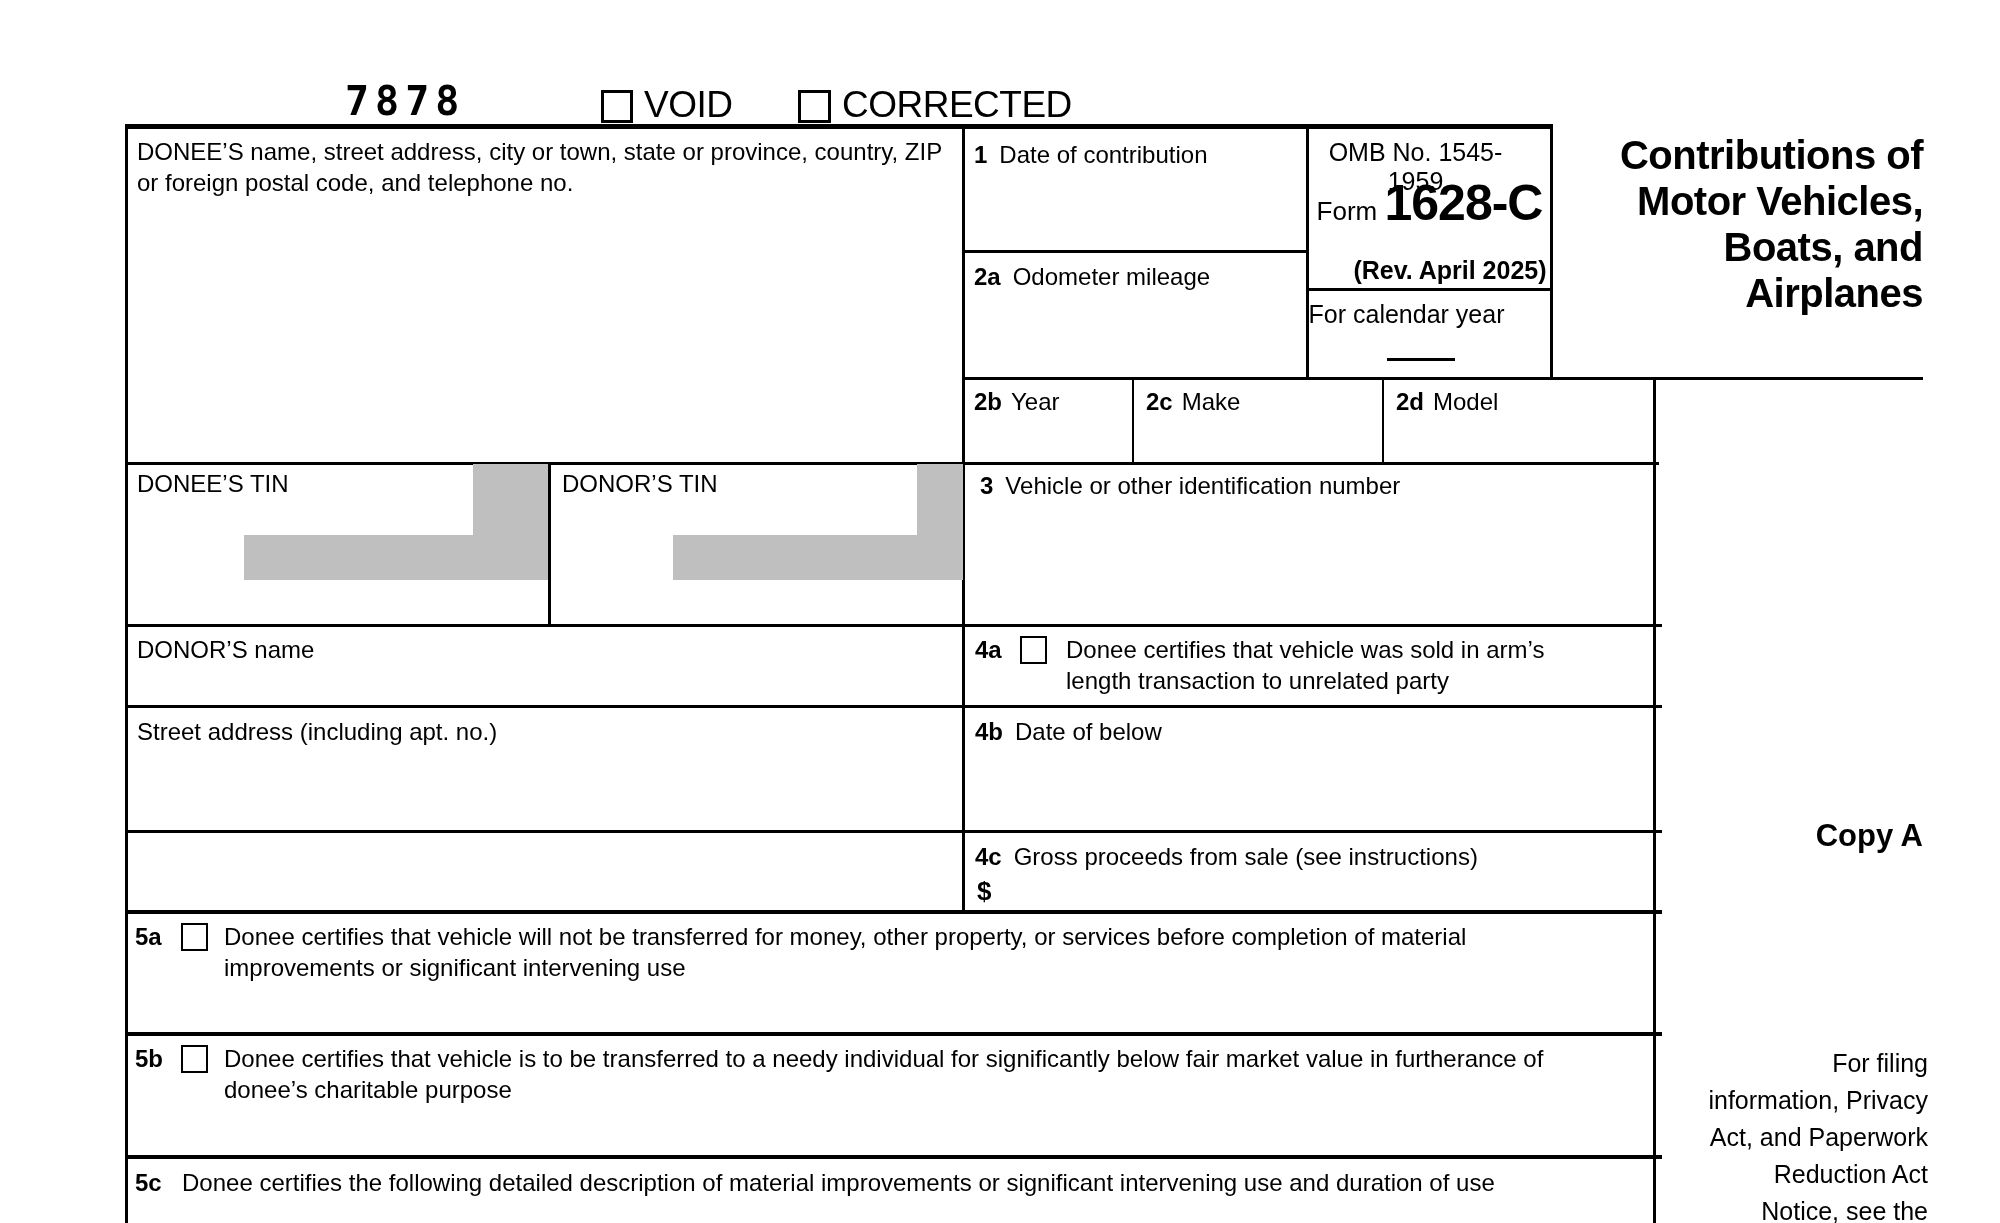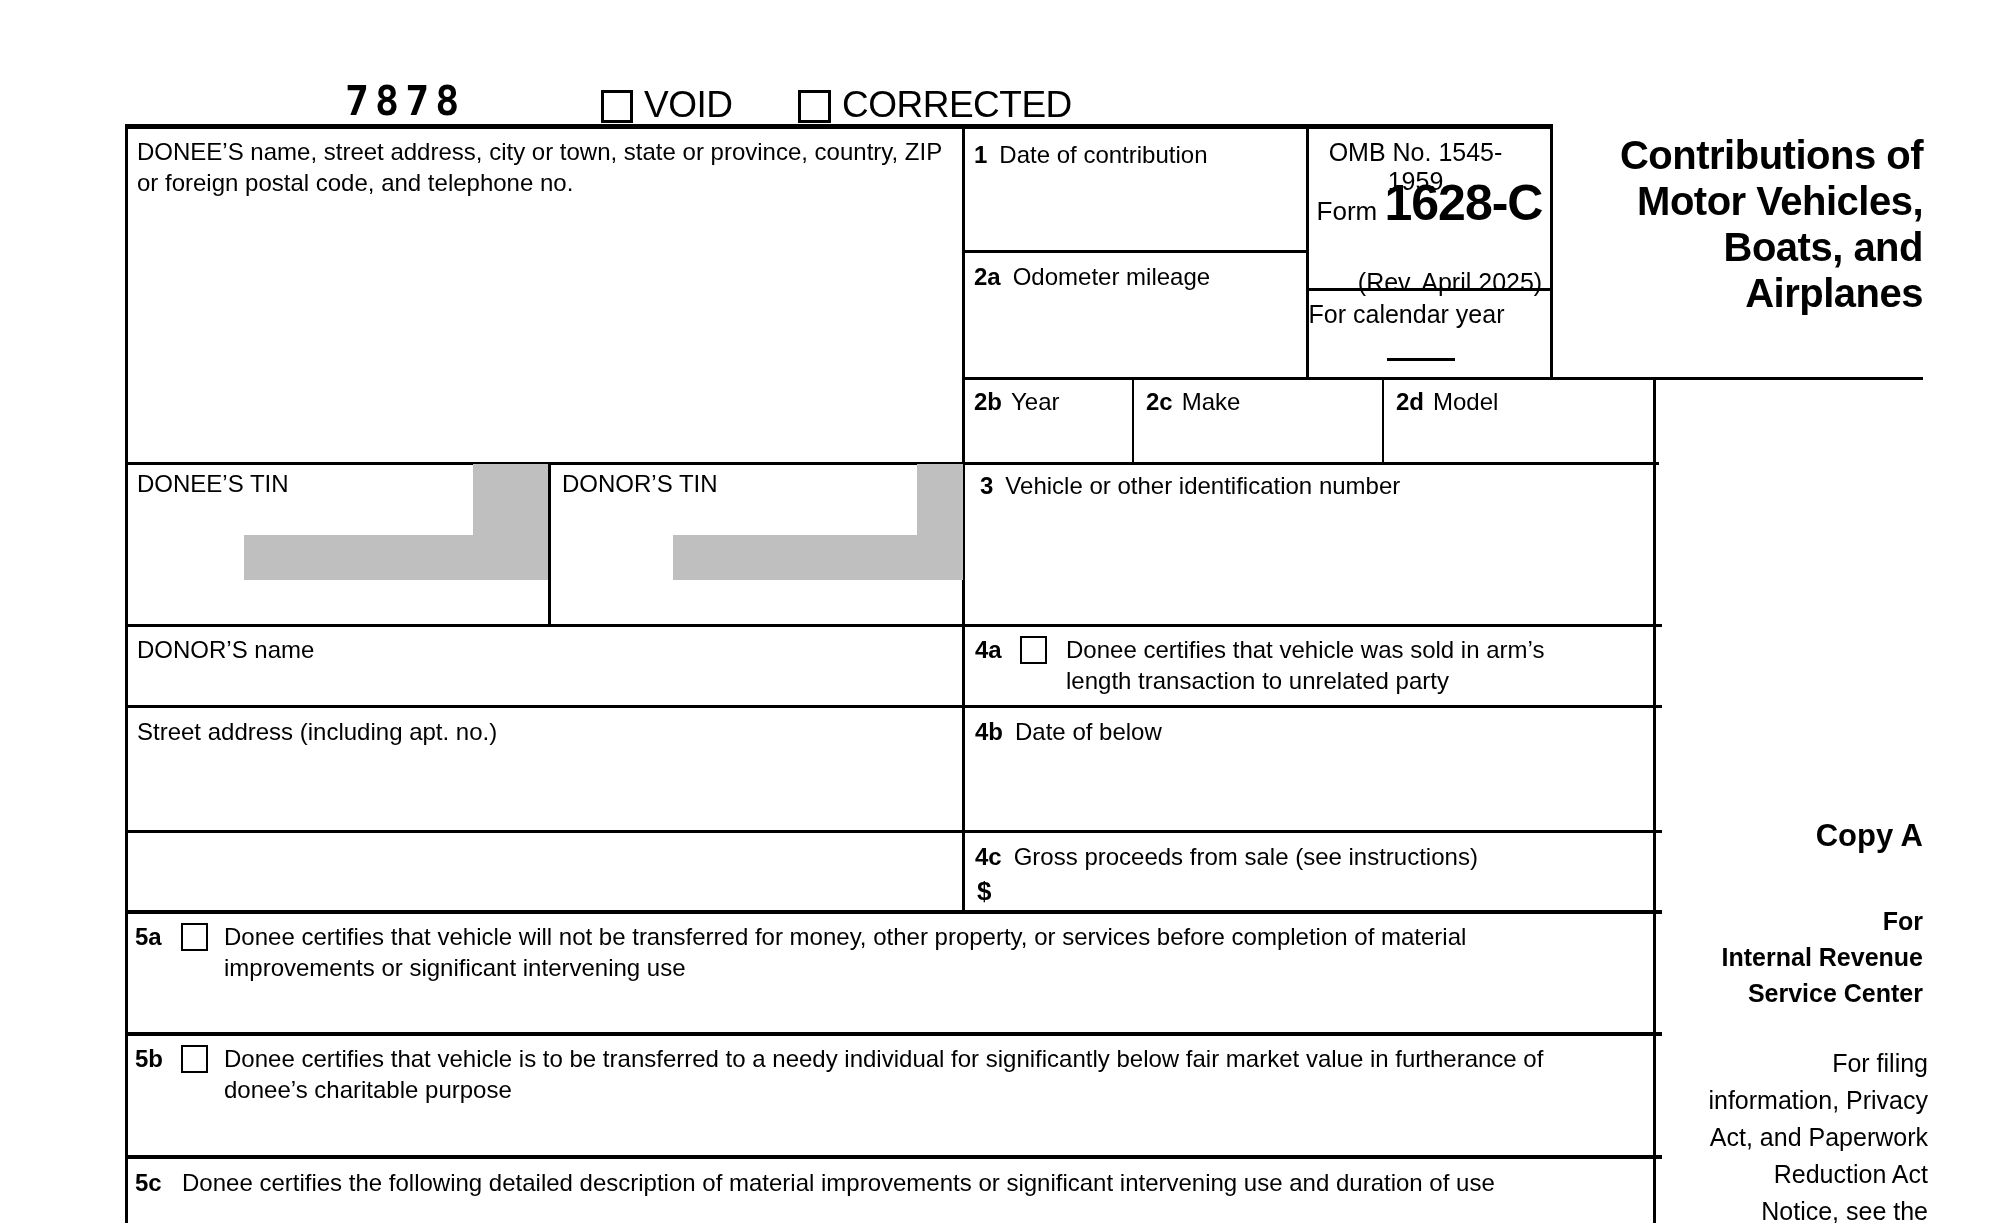--- a/index.html
+++ b/index.html
@@ -71,21 +71,21 @@
   <div class="shade" style="left:673px;top:535px;width:290px;height:45px;background:#bfbfbf;"></div>
 
   <div class="lbl ml" style="left:137px;top:136px;width:815px;">DONEE’S name, street address, city or town, state or province, country, ZIP
 or foreign postal code, and telephone no.</div>
 
   <div class="lbl" style="left:974px;top:139px;"><span class="num">1</span><span>Date of contribution</span></div>
   <div class="lbl" style="left:974px;top:261px;"><span class="num">2a</span><span>Odometer mileage</span></div>
 
   <div class="omb-no center" style="left:1306px;top:138px;width:219px;">OMB No. 1545-1959</div>
   <div class="form-line center" style="left:1306px;top:178px;width:247px;"><span>Form</span> <span class="big">1628-C</span></div>
-  <div class="small-note center" style="left:1306px;top:268px;width:288px;">(Rev. April 2025)</div>
+  <div class="small-note center" style="left:1306px;top:256px;width:288px;font-weight:bold;">(Rev. April 2025)</div>
   <div class="small-note center" style="left:1306px;top:300px;width:201px;">For calendar year</div>
   <div class="line" style="left:1387px;top:358px;width:68px;height:3px;"></div>
 
   <div class="title right ml" style="left:1520px;top:132px;width:403px;">Contributions of
 Motor Vehicles,
 Boats, and
 Airplanes</div>
 
   <div class="lbl" style="left:974px;top:386px;"><span class="num" style="margin-right:9px;">2b</span><span>Year</span></div>
   <div class="lbl" style="left:1146px;top:386px;"><span class="num" style="margin-right:9px;">2c</span><span>Make</span></div>
@@ -114,22 +114,19 @@
 
   <div class="lbl" style="left:135px;top:1043px;font-weight:bold;">5b</div>
   <div class="cb" style="left:181px;top:1045px;width:27px;height:28px;border-width:2px;"></div>
   <div class="lbl ml" style="left:224px;top:1043px;width:1330px;">Donee certifies that vehicle is to be transferred to a needy individual for significantly below fair market value in furtherance of
 donee’s charitable purpose</div>
 
   <div class="lbl" style="left:135px;top:1167px;font-weight:bold;">5c</div>
   <div class="lbl" style="left:182px;top:1167px;width:1460px;">Donee certifies the following detailed description of material improvements or significant intervening use and duration of use</div>
 
   <div class="copy-a right" style="left:1658px;top:818px;width:265px;">Copy A</div>
-  <div class="recipient right ml" style="left:1655px;top:903px;width:268px;">For
-Internal Revenue
-Service Center</div>
   <div class="filing right ml" style="left:1643px;top:1045px;width:285px;">For filing
 information, Privacy
 Act, and Paperwork
 Reduction Act
 Notice, see the</div>
 
 </div>
 
 </body></html>

